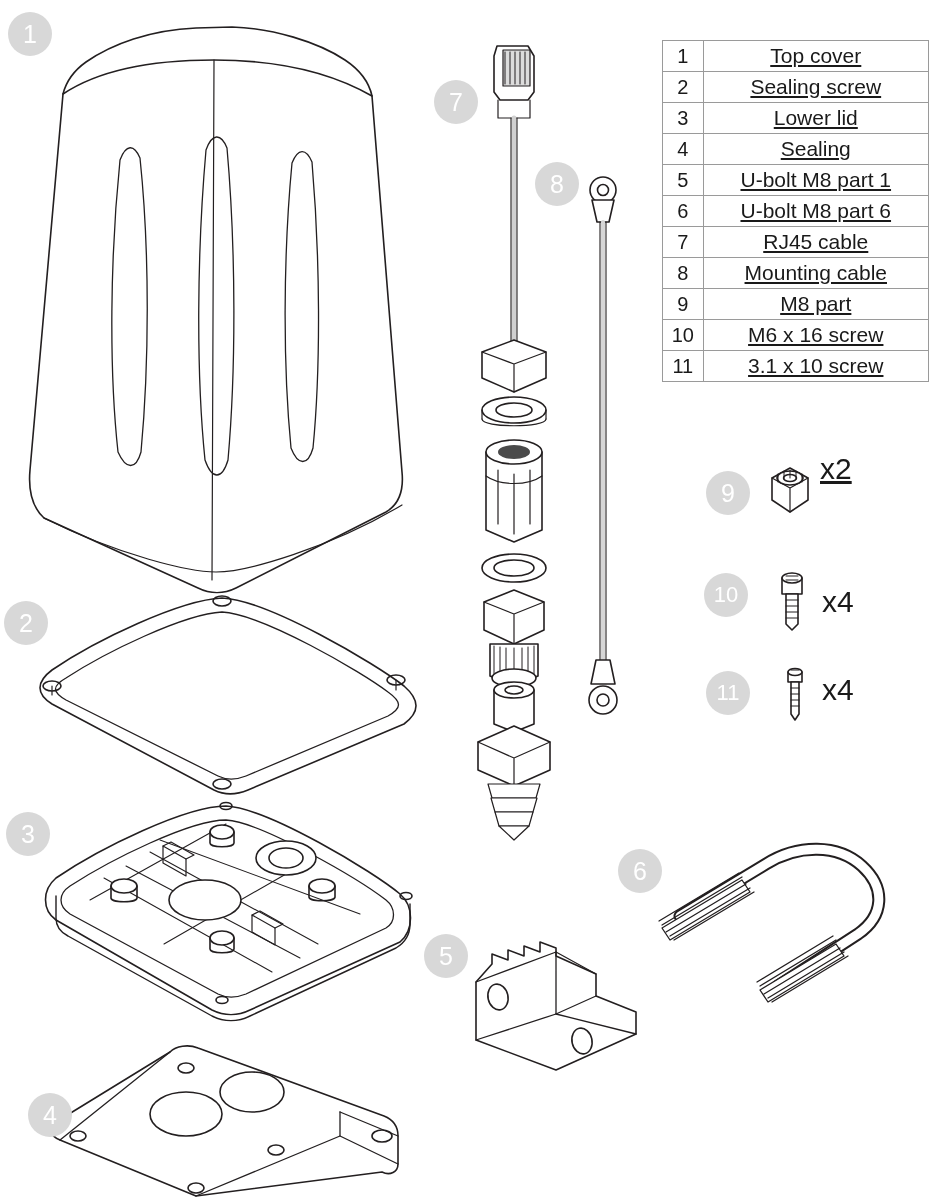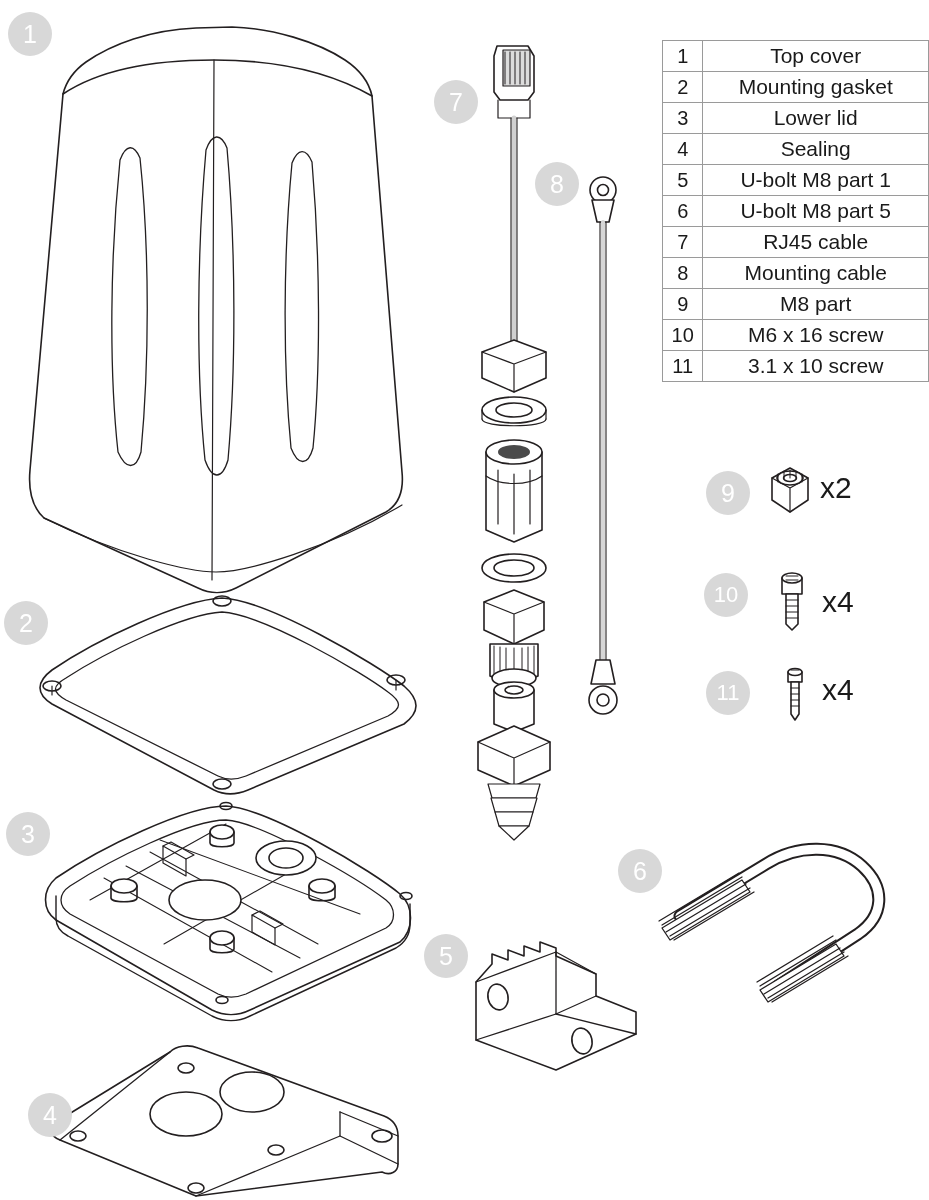--- a/index.html
+++ b/index.html
@@ -56,20 +56,21 @@
     padding: 0 4px;
     text-align: center;
     white-space: nowrap;
   }
   .legend td.num {
     width: 36px;
     font-size: 20px;
   }
   .legend td.lbl {
     width: 248px;
+    text-decoration: underline;
   }
   
   .qty {
     position: absolute;
     font-size: 30px;
     color: #1a1a1a;
     line-height: 1;
   }
 </style>
 </head>
@@ -339,37 +340,37 @@
   <div class="bubble small" style="left:706px;top:671px; width:44px; height:44px;">11</div>
 
   <table class="legend" style="left:662px; top:40px;">
     <tbody>
       <tr>
         <td class="num">1</td>
         <td class="lbl">Top cover</td>
       </tr>
       <tr>
         <td class="num">2</td>
-        <td class="lbl">Mounting gasket</td>
+        <td class="lbl">Sealing screw</td>
       </tr>
       <tr>
         <td class="num">3</td>
         <td class="lbl">Lower lid</td>
       </tr>
       <tr>
         <td class="num">4</td>
         <td class="lbl">Sealing</td>
       </tr>
       <tr>
         <td class="num">5</td>
         <td class="lbl">U-bolt M8 part 1</td>
       </tr>
       <tr>
         <td class="num">6</td>
-        <td class="lbl">U-bolt M8 part 5</td>
+        <td class="lbl">U-bolt M8 part 6</td>
       </tr>
       <tr>
         <td class="num">7</td>
         <td class="lbl">RJ45 cable</td>
       </tr>
       <tr>
         <td class="num">8</td>
         <td class="lbl">Mounting cable</td>
       </tr>
       <tr>
@@ -380,17 +381,17 @@
         <td class="num">10</td>
         <td class="lbl">M6 x 16 screw</td>
       </tr>
       <tr>
         <td class="num">11</td>
         <td class="lbl">3.1 x 10 screw</td>
       </tr>
     </tbody>
   </table>
 
-  <div class="qty" style="left:820px; top:473px;">x2</div>
+  <div class="qty" style="left:820px; top:454px;text-decoration:underline;">x2</div>
   <div class="qty" style="left:822px; top:587px;">x4</div>
   <div class="qty" style="left:822px; top:675px;">x4</div>
 
 </div>
 
 </body></html>

